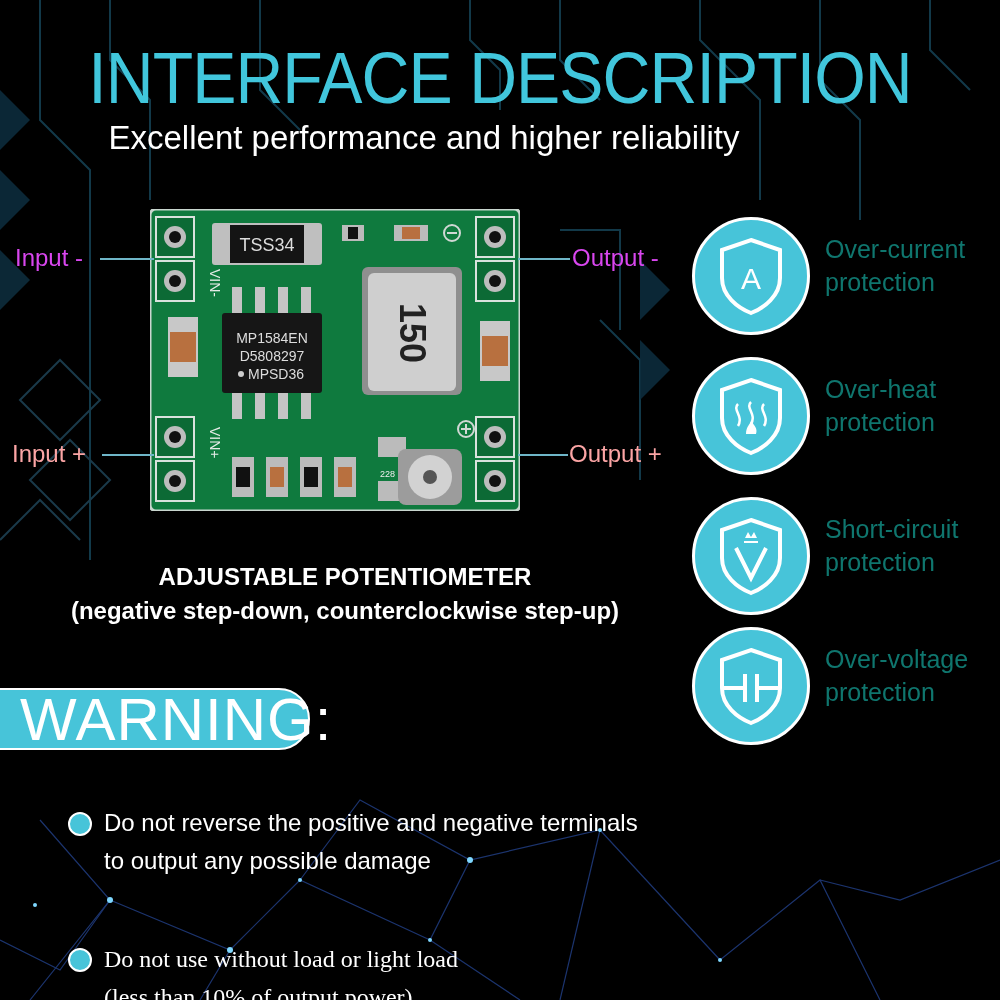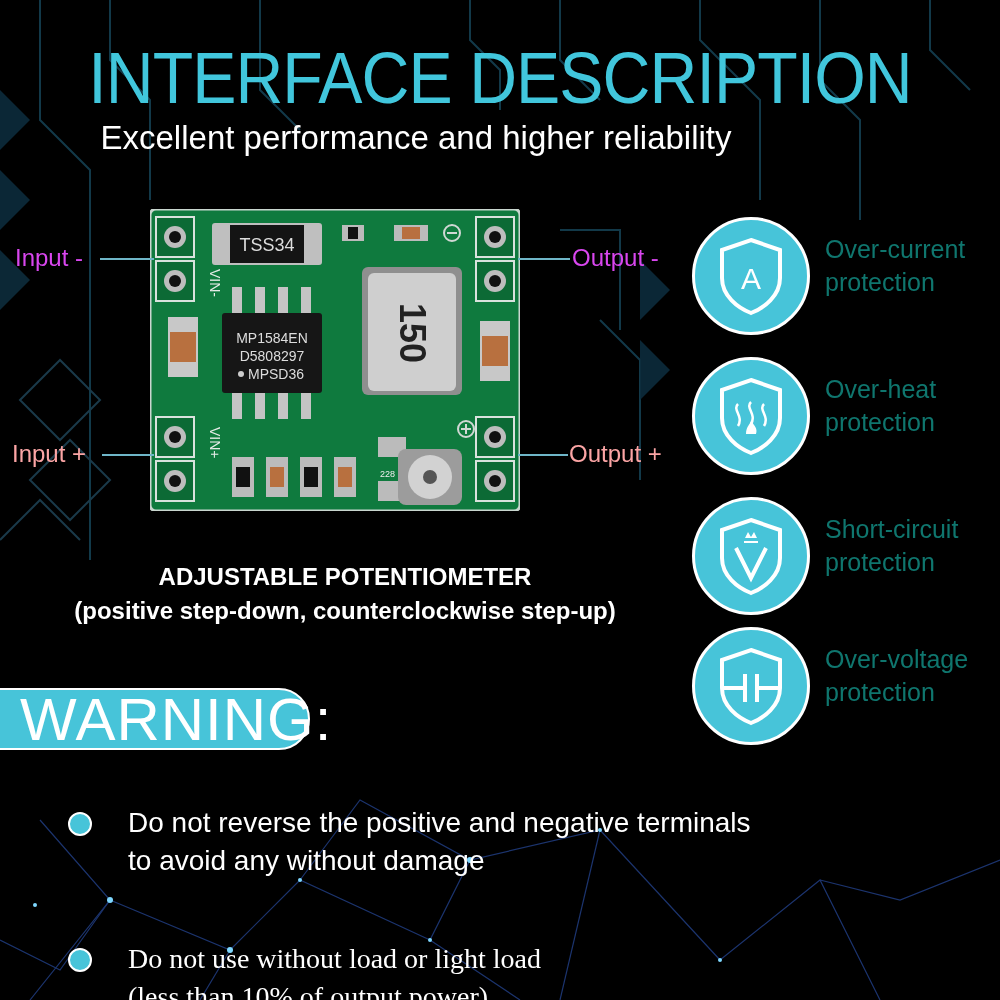--- a/index.html
+++ b/index.html
@@ -1,34 +1,34 @@
 <!DOCTYPE html>
 <html><head>
 <meta charset="utf-8">
 <style>
   html,body{margin:0;padding:0;}
   body{width:1000px;height:1000px;background:#000;position:relative;overflow:hidden;font-family:"Liberation Sans",sans-serif;color:#fff;}
   .bg{position:absolute;inset:0;z-index:0;}
   .layer{position:absolute;z-index:2;}
   .title{left:0;top:38px;width:1000px;text-align:center;font-size:72px;font-weight:400;color:#41c6dc;letter-spacing:-1px;transform:scaleX(0.92);line-height:80px;}
-  .subtitle{left:0;top:118px;width:832px;text-align:center;font-size:33px;color:#fff;line-height:40px;}
+  .subtitle{left:8px;top:118px;width:832px;text-align:center;font-size:33px;color:#fff;line-height:40px;}
   .pcb{left:150px;top:209px;width:370px;height:302px;}
   .lbl{font-size:24px;line-height:28px;white-space:nowrap;}
   .lbl.red{color:#fca5a5;}
   .lbl.white{color:#d946ef;}
   .line{position:absolute;height:2px;background:#6fb6c8;z-index:2;}
   .pot{left:0;top:560px;width:690px;text-align:center;font-size:24px;line-height:34px;font-weight:bold;}
   .feat{left:692px;width:310px;height:120px;}
   .circle{position:absolute;left:0;top:0;width:118px;height:118px;border-radius:50%;background:#47c4d9;border:3px solid #fff;box-sizing:border-box;display:flex;align-items:center;justify-content:center;}
   .feat-text{position:absolute;left:133px;top:16px;font-size:25px;line-height:33px;color:#0f766e;}
   .warn{left:-30px;top:688px;width:340px;height:62px;background:#47c4d9;border:2px solid #fff;border-radius:31px;box-sizing:border-box;}
   .warn span{position:absolute;left:48px;top:3px;font-size:60px;line-height:54px;color:#fff;letter-spacing:1px;}
   .bullet{left:68px;width:900px;}
   .bullet .dot{position:absolute;left:0;top:8px;width:24px;height:24px;border-radius:50%;background:#47c4d9;border:2px solid #fff;box-sizing:border-box;}
-  .bullet .txt{position:absolute;left:36px;top:0;font-size:28px;line-height:38px;color:#fff;white-space:nowrap;margin-left:24px;}
+  .bullet .txt{position:absolute;left:36px;top:0;font-size:24px;line-height:38px;color:#fff;white-space:nowrap;}
 </style>
 </head>
 <body>
 
 <svg class="bg" width="1000" height="1000" viewBox="0 0 1000 1000">
   <defs>
     <linearGradient id="fadeTop" x1="0" y1="0" x2="0" y2="1">
       <stop offset="0" stop-color="#0b2a3a"></stop>
         <stop offset="1" stop-color="#000"></stop>
     </linearGradient>
@@ -184,21 +184,21 @@
 <div class="line" style="left:100px;top:258px;width:54px;"></div>
 <div class="layer lbl red" style="left:12px;top:440px;">Input +</div>
 <div class="line" style="left:102px;top:454px;width:52px;"></div>
 <div class="line" style="left:518px;top:258px;width:52px;"></div>
 <div class="layer lbl white" style="left:572px;top:244px;">Output -</div>
 <div class="line" style="left:518px;top:454px;width:50px;"></div>
 <div class="layer lbl red" style="left:569px;top:440px;">Output +</div>
 
 <div class="layer pot">
   <div>ADJUSTABLE POTENTIOMETER</div>
-  <div>(positive step-down, counterclockwise step-up)</div>
+  <div>(negative step-down, counterclockwise step-up)</div>
 </div>
 
 <div class="layer feat" style="top:217px;">
   <div class="circle">
     <svg width="70" height="80" viewBox="0 0 70 80">
         <path d="M35 4 L64 14 L64 42 C64 60 48 72 35 77 C22 72 6 60 6 42 L6 14 Z" fill="none" stroke="#fff" stroke-width="4"></path>
         <text x="35" y="53" font-size="30" fill="#fff" text-anchor="middle" font-family="Liberation Sans, sans-serif">A</text>
       </svg>
   </div>
   <div class="feat-text">
@@ -249,19 +249,19 @@
     </div>
 </div>
 
 <div class="layer warn">
   <span>WARNING:</span>
 </div>
 
 <div class="layer bullet" style="top:804px;height:80px;">
   <div class="dot"></div>
   <div class="txt">Do not reverse the positive and negative terminals</div>
-  <div class="txt" style="top:38px;">to avoid any without damage</div>
+  <div class="txt" style="top:38px;">to output any possible damage</div>
 </div>
 <div class="layer bullet" style="top:940px;height:80px;font-family:Liberation Serif, serif;">
   <div class="dot"></div>
   <div class="txt">Do not use without load or light load</div>
   <div class="txt" style="top:38px;">(less than 10% of output power)</div>
 </div>
 
 </body></html>

